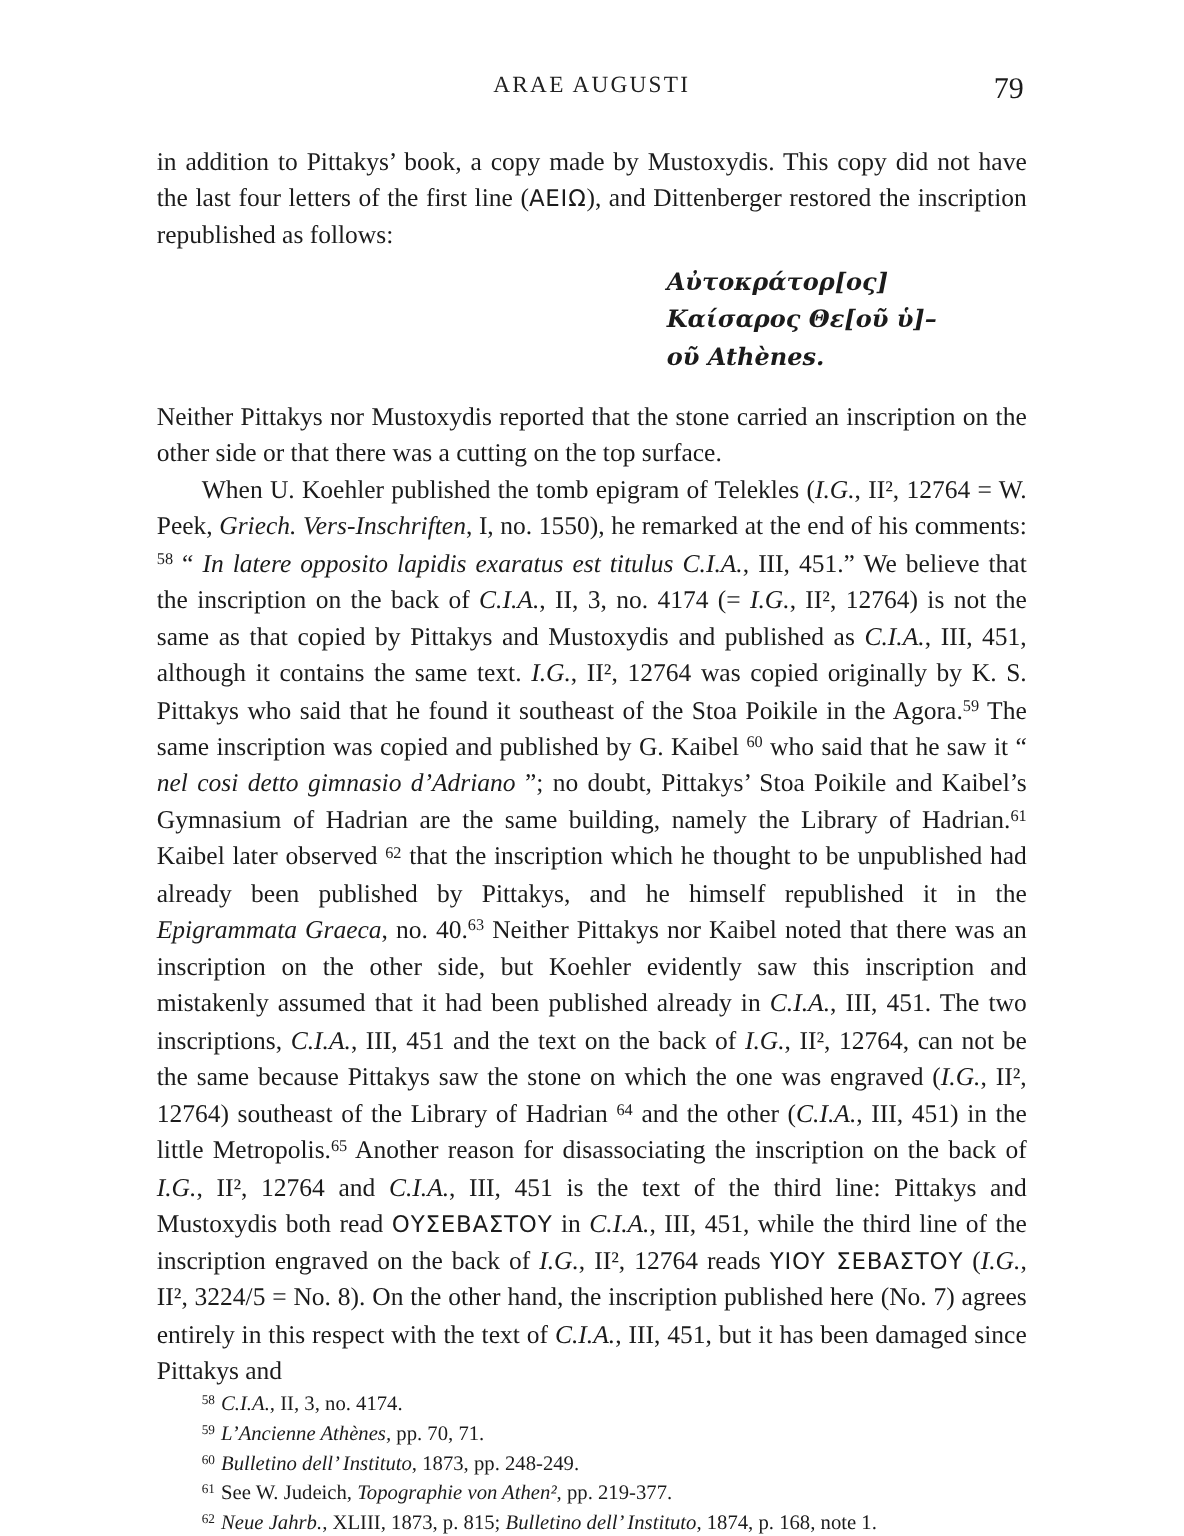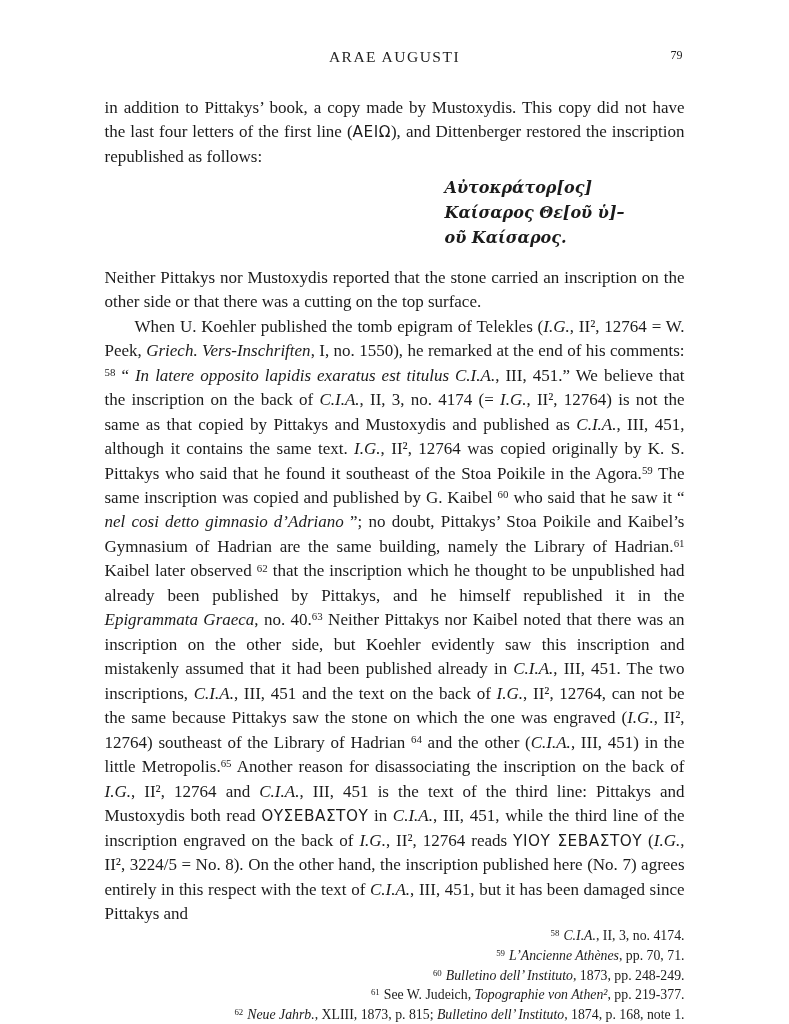--- a/index.html
+++ b/index.html
@@ -31,21 +31,21 @@
     left: 0; right: 0;
     text-align: center;
     font-size: 15.5px;
     letter-spacing: 1.5px;
     color: #222;
   }
   .page-number {
     position: absolute;
     right: 2px;
     top: 0;
-    font-size: 12px;
+    font-size: 20px;
   }
 
   
   .body-text {
     flex: 0 0 auto;
     font-size: 17px;
     line-height: 1.44;
     text-align: justify;
     color: #1b1b1b;
   }
@@ -79,40 +79,40 @@
 
   
   .footnotes {
     margin-top: auto;
     flex: 0 0 auto;
     font-size: 13.8px;
     line-height: 1.42;
     text-align: left;
     color: #1b1b1b;
   }
-  .footnote { padding-left: 30px; text-align: right; }
+  .footnote { padding-left: 30px; }
   .fn-num { margin-right: 4px; }
 </style>
 </head>
 <body>
 
 <div class="page">
 
   <header class="page-header">
     <div class="running-title">ARAE AUGUSTI</div>
     <div class="page-number">79</div>
   </header>
 
   <main class="body-text">
     <p class="para"><span>in addition to Pittakys’ book, a copy made by Mustoxydis. This copy did not have the last four letters of the first line (</span><span class="run-g">ΑΕΙΩ</span><span>), and Dittenberger restored the inscription republished as follows:</span></p>
 
     <div class="inscription">
       <div class="inscription-line">Αὐτοκράτορ[ος]</div>
       <div class="inscription-line">Καίσαρος Θε[οῦ ὑ]–</div>
-      <div class="inscription-line">οῦ Καίσαρος.</div>
+      <div class="inscription-line">οῦ Athènes.</div>
     </div>
 
     <p class="para"><span>Neither Pittakys nor Mustoxydis reported that the stone carried an inscription on the other side or that there was a cutting on the top surface.</span></p>
     <p class="para indent"><span>When U. Koehler published the tomb epigram of Telekles (</span><span class="run-i">I.G.</span><span>, II², 12764 = W. Peek, </span><span class="run-i">Griech. Vers-Inschriften</span><span>, I, no. 1550), he remarked at the end of his comments: </span><span class="run-sup">58</span><span> “ </span><span class="run-i">In latere opposito lapidis exaratus est titulus C.I.A.</span><span>, III, 451.” We believe that the inscription on the back of </span><span class="run-i">C.I.A.</span><span>, II, 3, no. 4174 (= </span><span class="run-i">I.G.</span><span>, II², 12764) is not the same as that copied by Pittakys and Mustoxydis and published as </span><span class="run-i">C.I.A.</span><span>, III, 451, although it contains the same text. </span><span class="run-i">I.G.</span><span>, II², 12764 was copied originally by K. S. Pittakys who said that he found it southeast of the Stoa Poikile in the Agora.</span><span class="run-sup">59</span><span> The same inscription was copied and published by G. Kaibel </span><span class="run-sup">60</span><span> who said that he saw it “ </span><span class="run-i">nel cosi detto gimnasio d’Adriano</span><span> ”; no doubt, Pittakys’ Stoa Poikile and Kaibel’s Gymnasium of Hadrian are the same building, namely the Library of Hadrian.</span><span class="run-sup">61</span><span> Kaibel later observed </span><span class="run-sup">62</span><span> that the inscription which he thought to be unpublished had already been published by Pittakys, and he himself republished it in the </span><span class="run-i">Epigrammata Graeca</span><span>, no. 40.</span><span class="run-sup">63</span><span> Neither Pittakys nor Kaibel noted that there was an inscription on the other side, but Koehler evidently saw this inscription and mistakenly assumed that it had been published already in </span><span class="run-i">C.I.A.</span><span>, III, 451. The two inscriptions, </span><span class="run-i">C.I.A.</span><span>, III, 451 and the text on the back of </span><span class="run-i">I.G.</span><span>, II², 12764, can not be the same because Pittakys saw the stone on which the one was engraved (</span><span class="run-i">I.G.</span><span>, II², 12764) southeast of the Library of Hadrian </span><span class="run-sup">64</span><span> and the other (</span><span class="run-i">C.I.A.</span><span>, III, 451) in the little Metropolis.</span><span class="run-sup">65</span><span> Another reason for disassociating the inscription on the back of </span><span class="run-i">I.G.</span><span>, II², 12764 and </span><span class="run-i">C.I.A.</span><span>, III, 451 is the text of the third line: Pittakys and Mustoxydis both read </span><span class="run-g">ΟΥΣΕΒΑΣΤΟΥ</span><span> in </span><span class="run-i">C.I.A.</span><span>, III, 451, while the third line of the inscription engraved on the back of </span><span class="run-i">I.G.</span><span>, II², 12764 reads </span><span class="run-g">ΥΙΟΥ ΣΕΒΑΣΤΟΥ</span><span> (</span><span class="run-i">I.G.</span><span>, II², 3224/5 = No. 8). On the other hand, the inscription published here (No. 7) agrees entirely in this respect with the text of </span><span class="run-i">C.I.A.</span><span>, III, 451, but it has been damaged since Pittakys and</span></p>
   </main>
 
   <footer class="footnotes">
     <div class="footnote"><span class="fn-num run-sup">58</span><span class="fn-text"><span class="run-i">C.I.A.</span><span>, II, 3, no. 4174.</span></span></div>
     <div class="footnote"><span class="fn-num run-sup">59</span><span class="fn-text"><span class="run-i">L’Ancienne Athènes</span><span>, pp. 70, 71.</span></span></div>
     <div class="footnote"><span class="fn-num run-sup">60</span><span class="fn-text"><span class="run-i">Bulletino dell’ Instituto</span><span>, 1873, pp. 248-249.</span></span></div>

